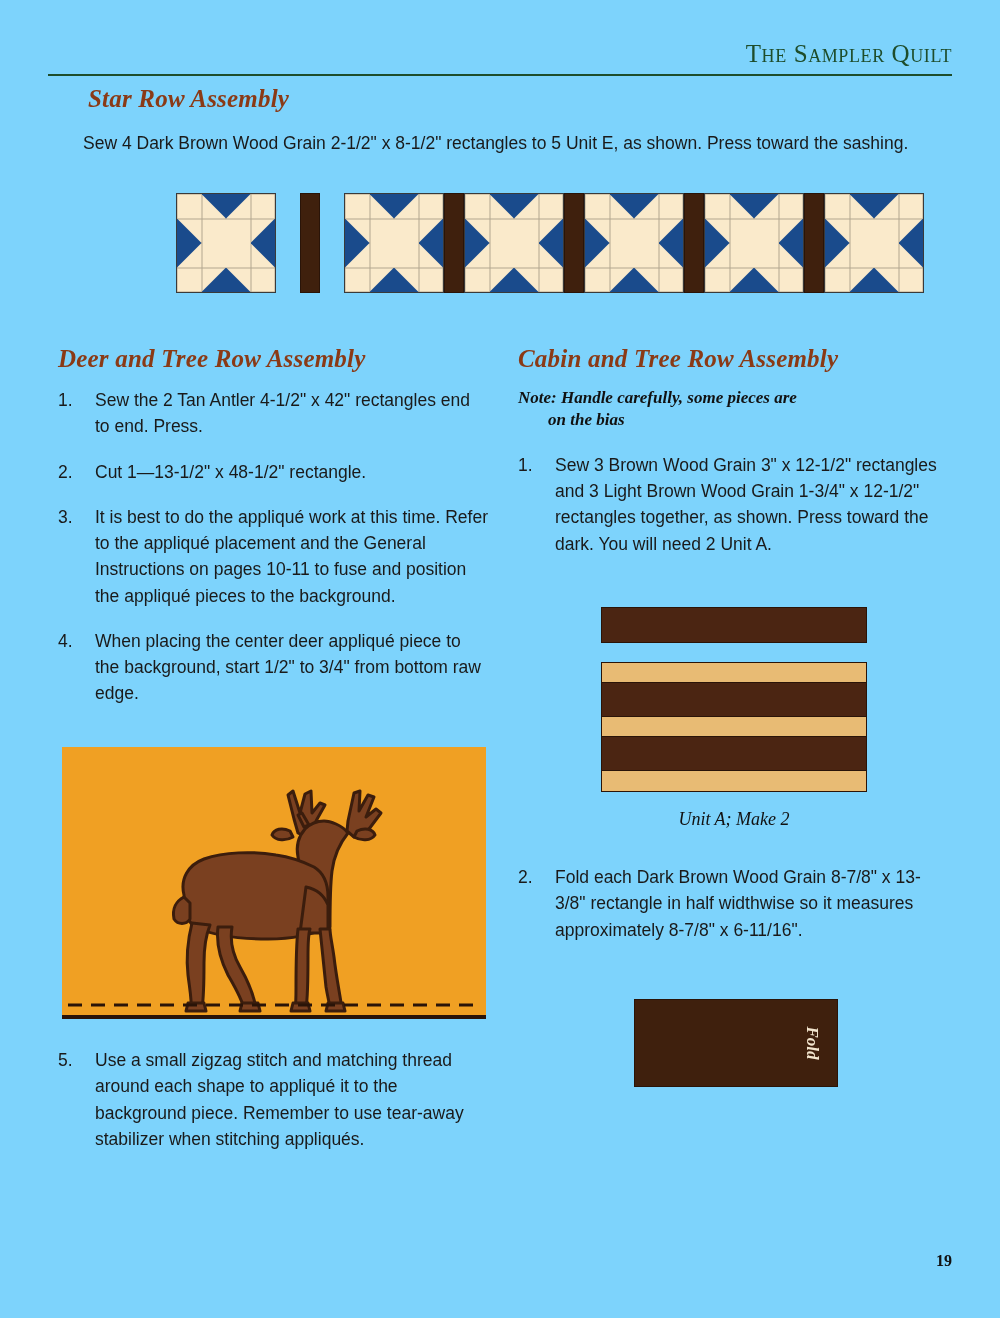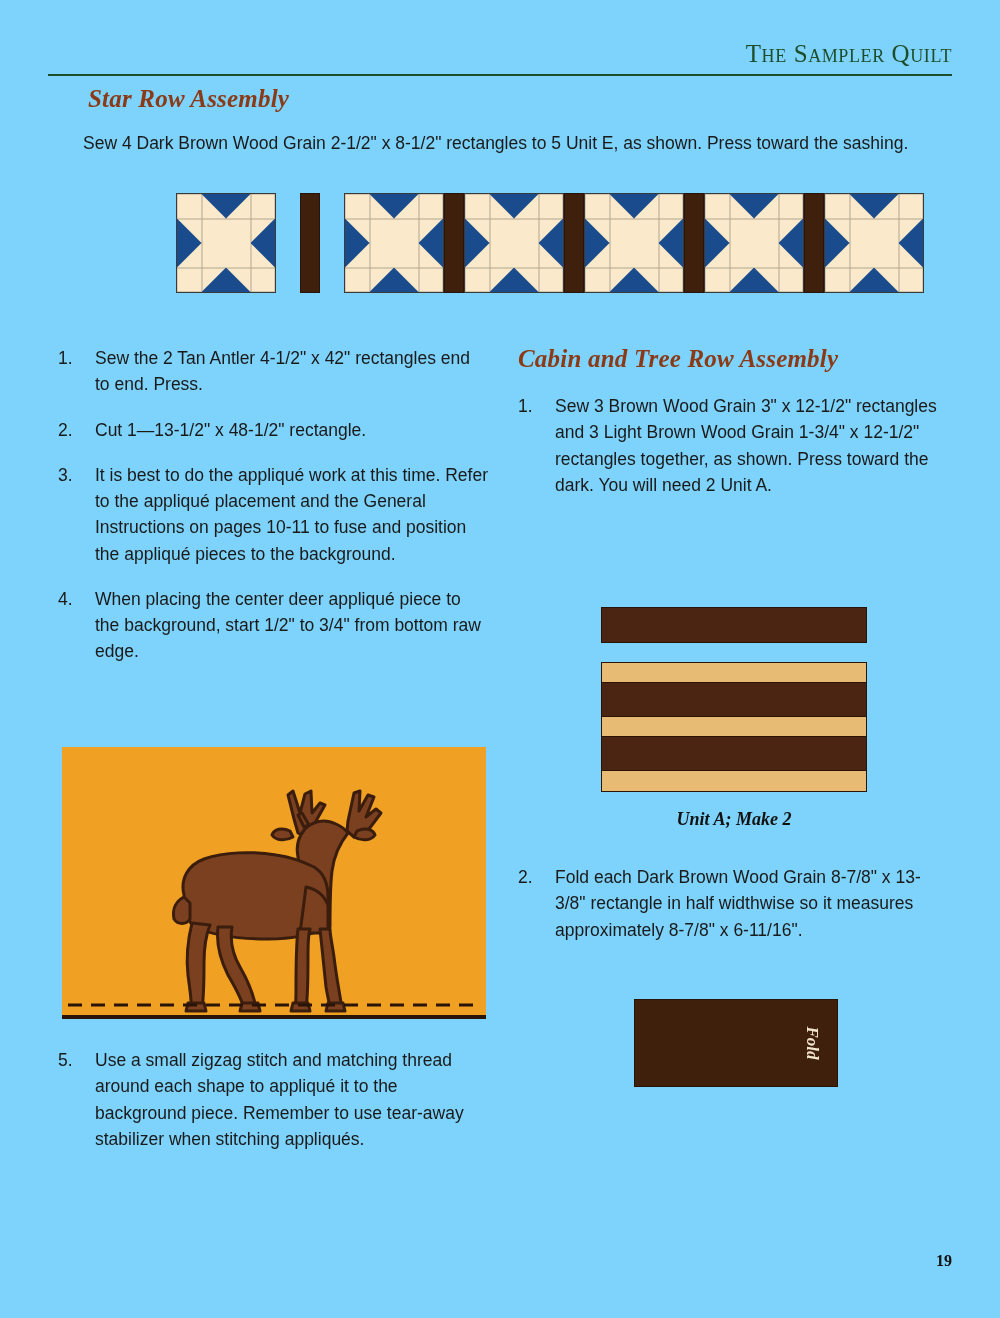--- a/index.html
+++ b/index.html
@@ -198,21 +198,21 @@
   }
   .band { box-sizing: border-box; }
   .band.tan   { background: #e8bb74; border-bottom: 1px solid #2a1408; }
   .band.dark  { background: #4b2512; border-bottom: 1px solid #2a1408; }
   .band.last  { border-bottom: none; }
   .unitA-caption {
     margin-top: 17px;
     text-align: center;
     font-family: "Liberation Serif", serif;
     font-style: italic;
-    font-weight: bold;
+    font-weight: normal;
     font-size: 18px;
     color: #111;
   }
 
   
   .fold-rect {
     position: absolute;
     left: 634px;
     top: 999px;
     width: 204px;
@@ -455,20 +455,21 @@
           <span class="tri br"></span>
         </div>
       <div class="cell">
           <span class="tri bl"></span>
         </div>
         <div class="cell"></div>
     </div>
   </div>
 
   <div class="col-left">
+    <div class="sec-heading col-heading">Deer and Tree Row Assembly</div>
 
     <ol class="steps">
       <li>
         <span class="num">1.</span>
         <span>Sew the 2 Tan Antler 4-1/2" x 42" rectangles end to end. Press.</span>
       </li>
       <li>
         <span class="num">2.</span>
         <span>Cut 1—13-1/2" x 48-1/2" rectangle.</span>
       </li>
@@ -552,20 +553,24 @@
       <li>
         <span class="num">5.</span>
         <span>Use a small zigzag stitch and matching thread around each shape to appliqué it to the background piece. Remember to use tear-away stabilizer when stitching appliqués.</span>
       </li>
     </ol>
   </div>
 
   <div class="col-right">
     <div class="sec-heading col-heading">Cabin and Tree Row Assembly</div>
 
+    <div class="note">
+      <span>Note: Handle carefully, some pieces are</span>
+      <span class="note-indent">on the bias</span>
+    </div>
 
     <ol class="steps" style="margin-top:20px;">
       <li>
         <span class="num">1.</span>
         <span>Sew 3 Brown Wood Grain 3" x 12-1/2" rectangles and 3 Light Brown Wood Grain 1-3/4" x 12-1/2" rectangles together, as shown. Press toward the dark. You will need 2 Unit A.</span>
       </li>
     </ol>
   </div>
 
   <div class="unitA-wrap">

